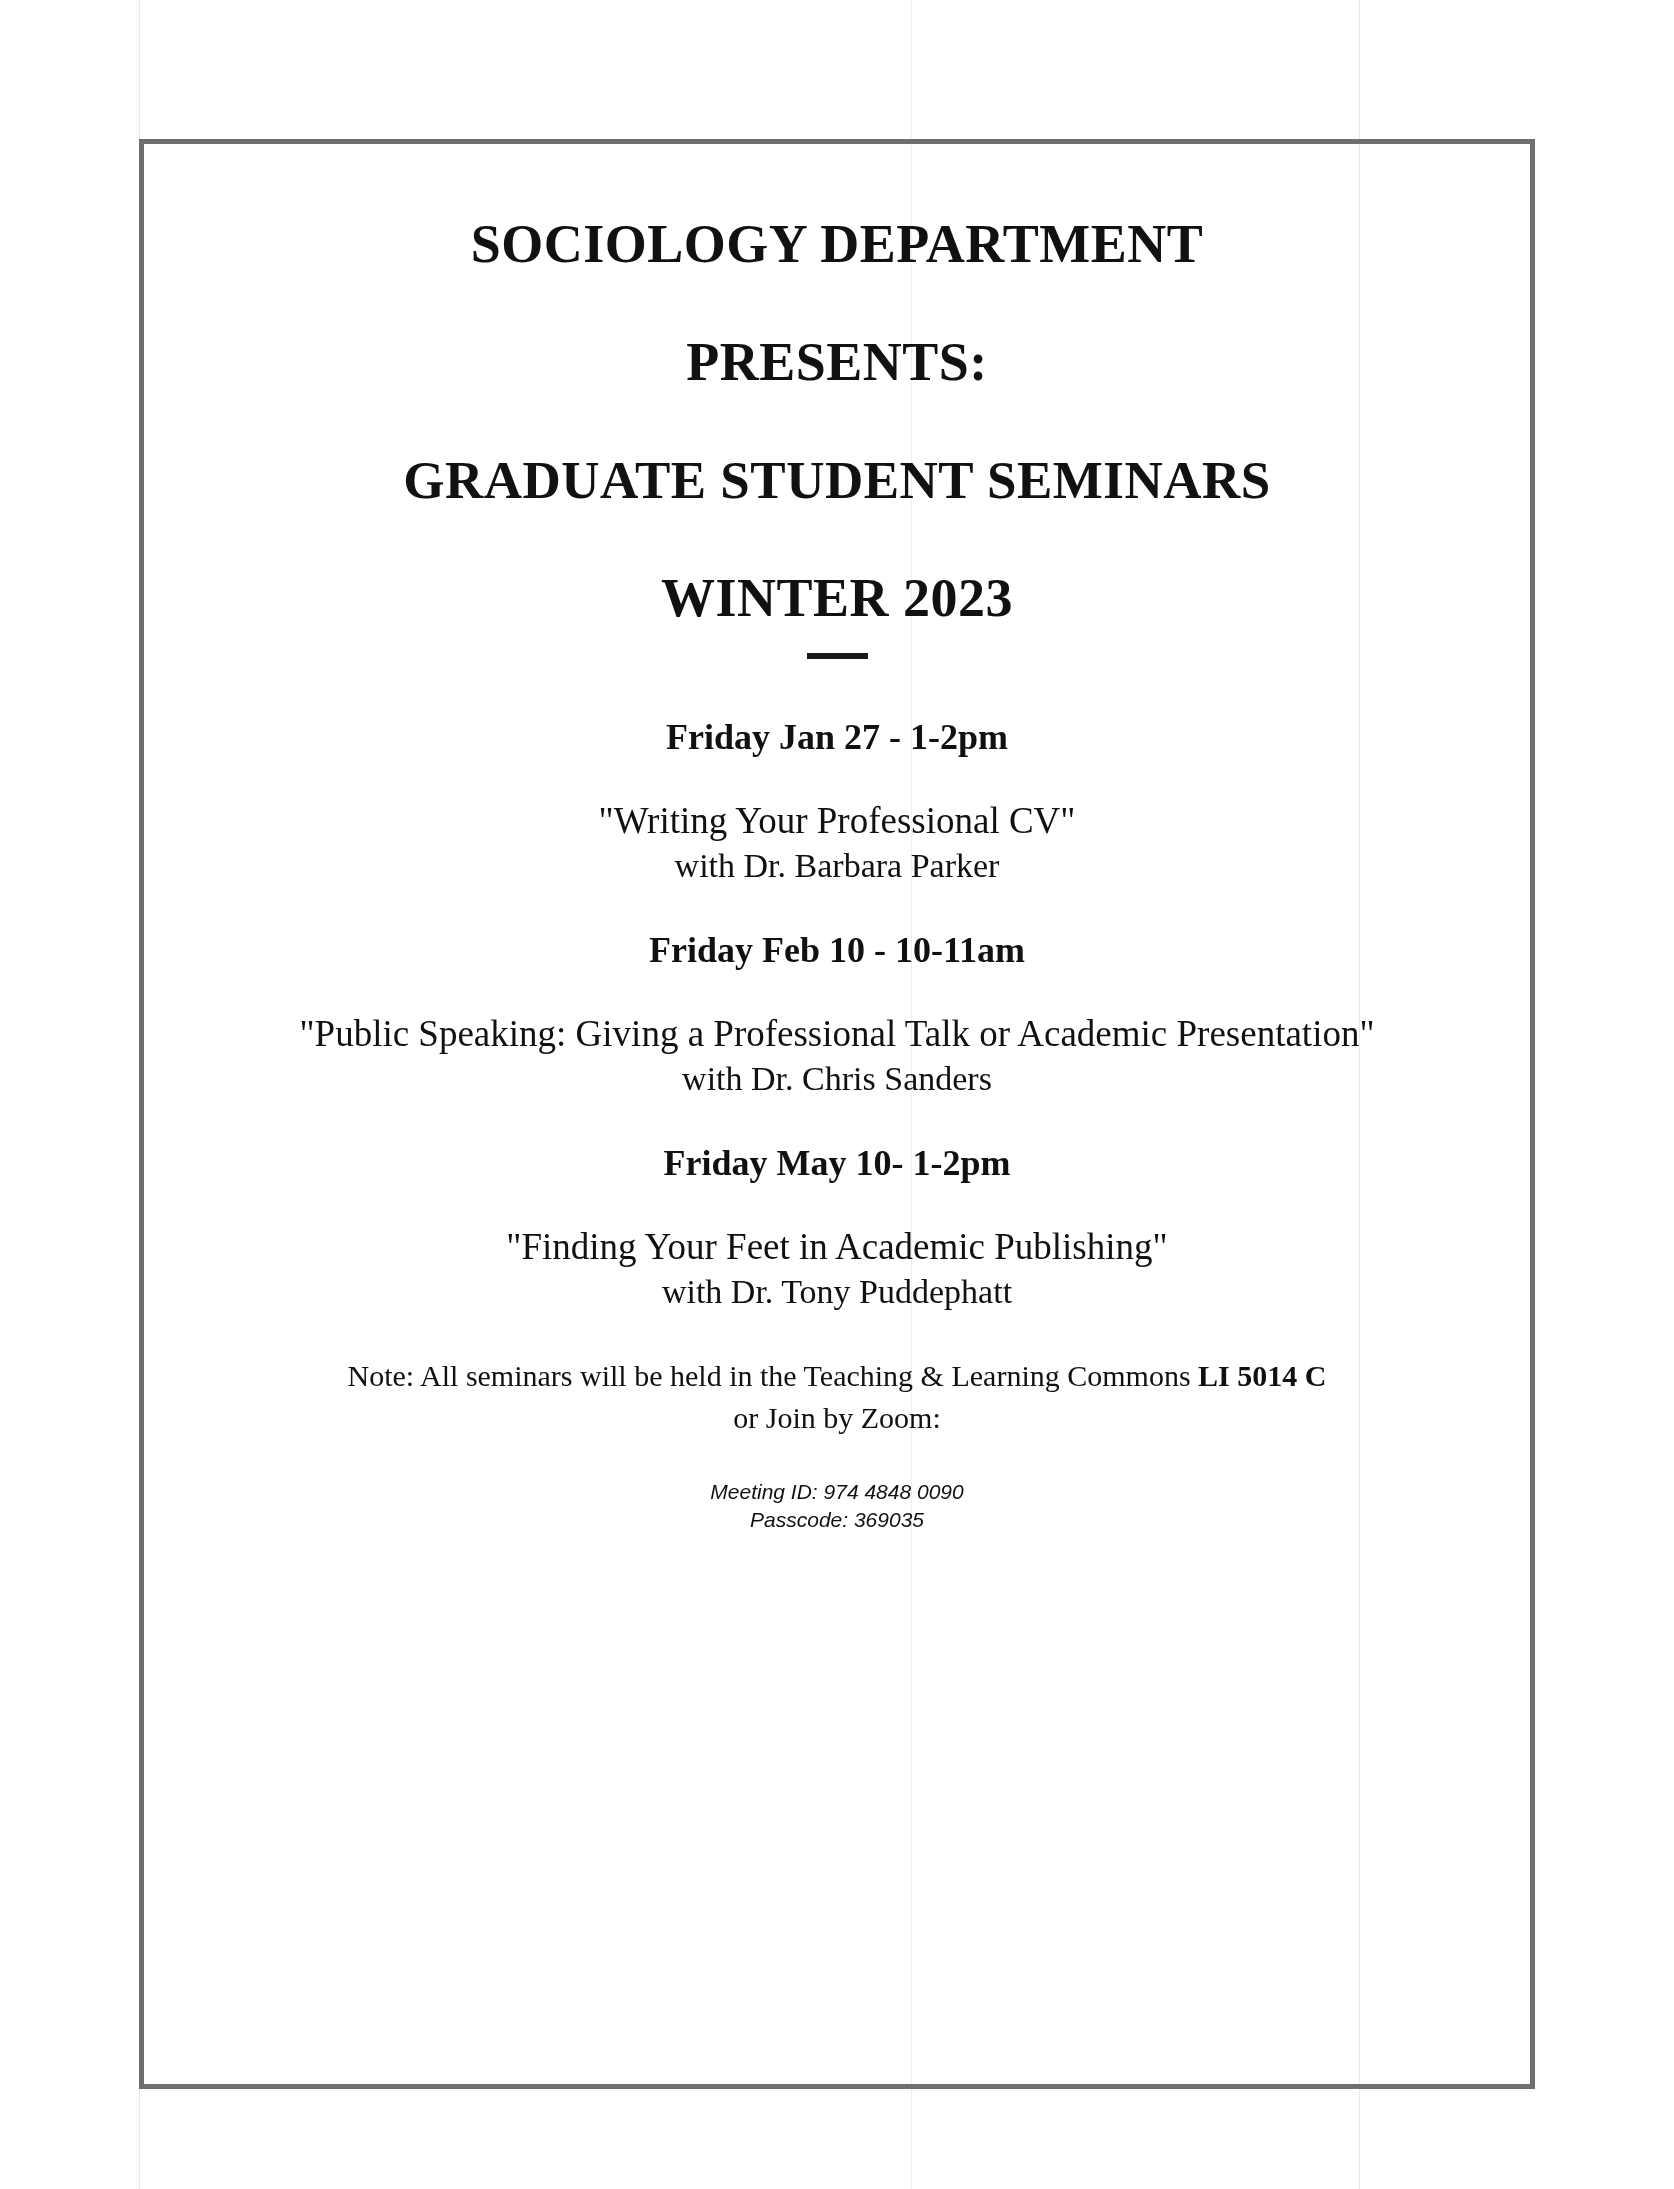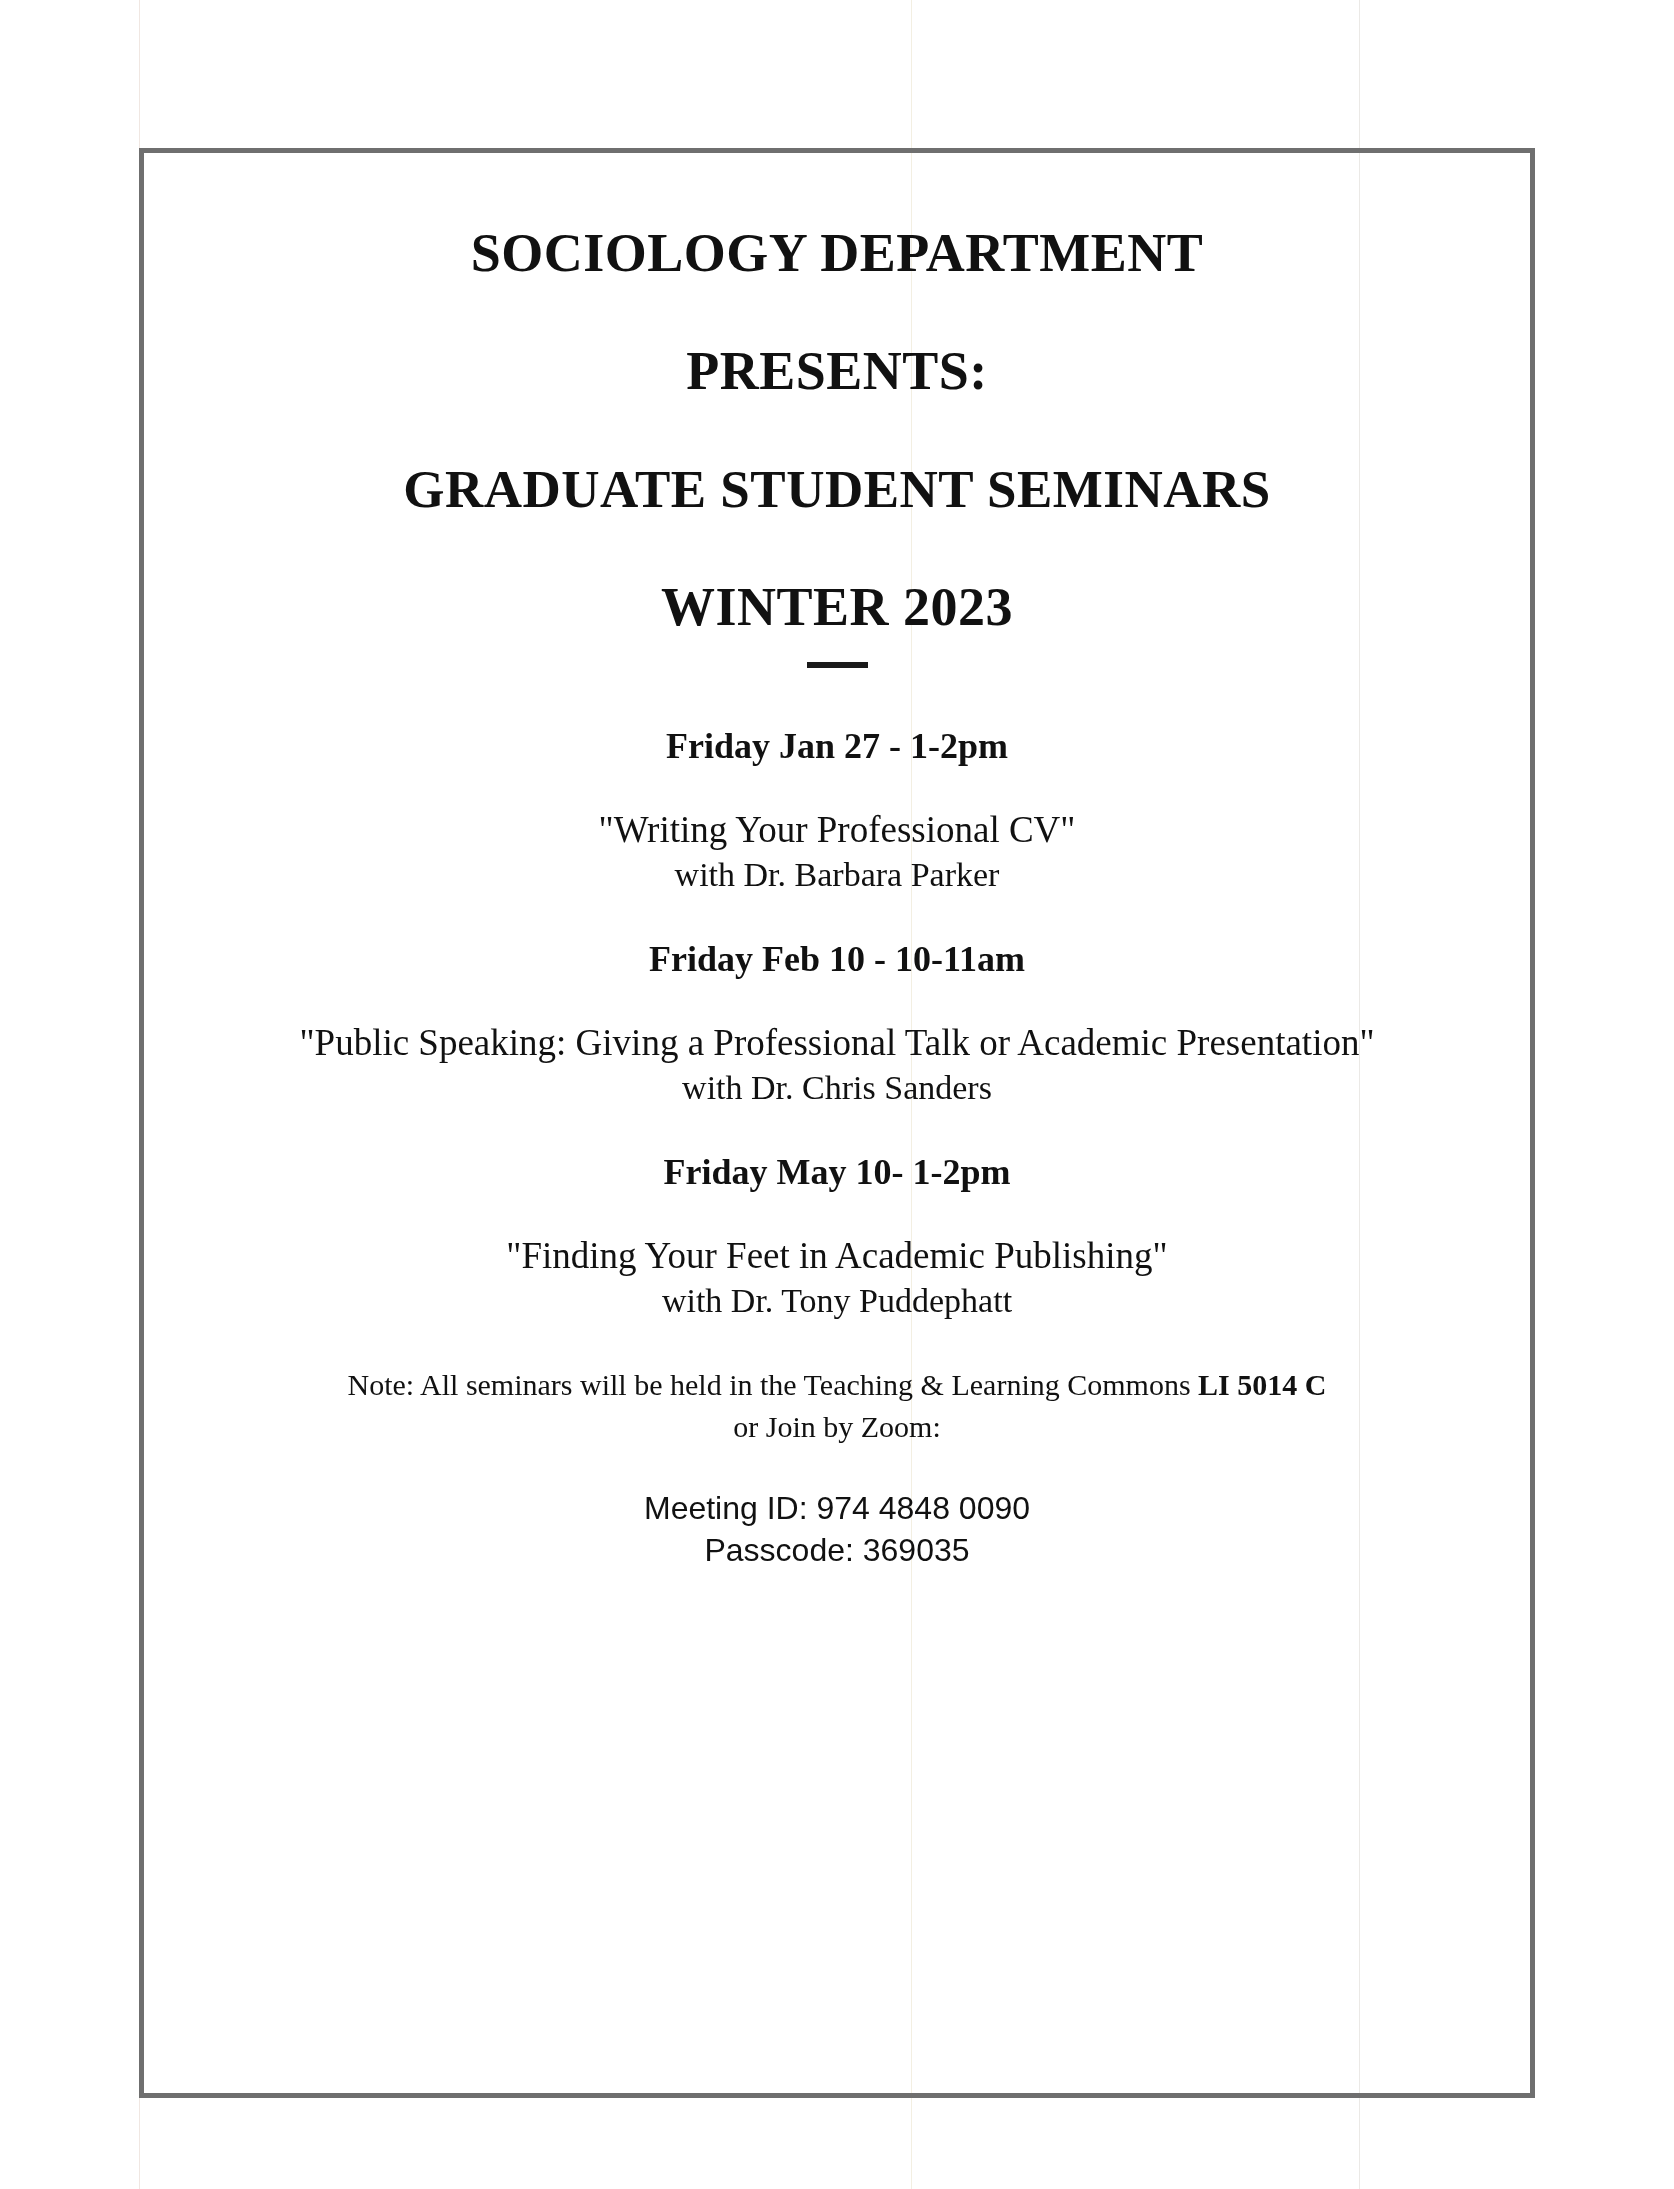--- a/index.html
+++ b/index.html
@@ -30,21 +30,20 @@
 
   .poster-frame {
     position: absolute;
     left: 139px;
     top: 139px;
     width: 1396px;
     height: 1950px;
     border: 5px solid #6f6f6f;
     box-sizing: border-box;
     background: transparent;
-    margin-top: 9px;
   }
 
   .poster-inner {
     position: absolute;
     left: 0;
     right: 0;
     top: 0;
     padding: 48px 59px 0 59px;
     text-align: center;
   }
@@ -100,21 +99,22 @@
     font-style: italic;
     font-size: 25px;
     color: #1a4fbf;
     text-decoration: underline;
     margin: 38px 0 0 0;
     word-break: break-all;
   }
 
   .meeting-meta {
     font-family: "Liberation Sans", sans-serif;
-    font-size: 32px;
+    font-style: italic;
+    font-size: 21px;
     line-height: 1.32;
     margin: 40px 0 0 0;
   }
   .meeting-meta div { margin: 0; }
 </style>
 </head>
 <body>
 
 <div class="scan-line l1"></div>
 <div class="scan-line l2"></div>

